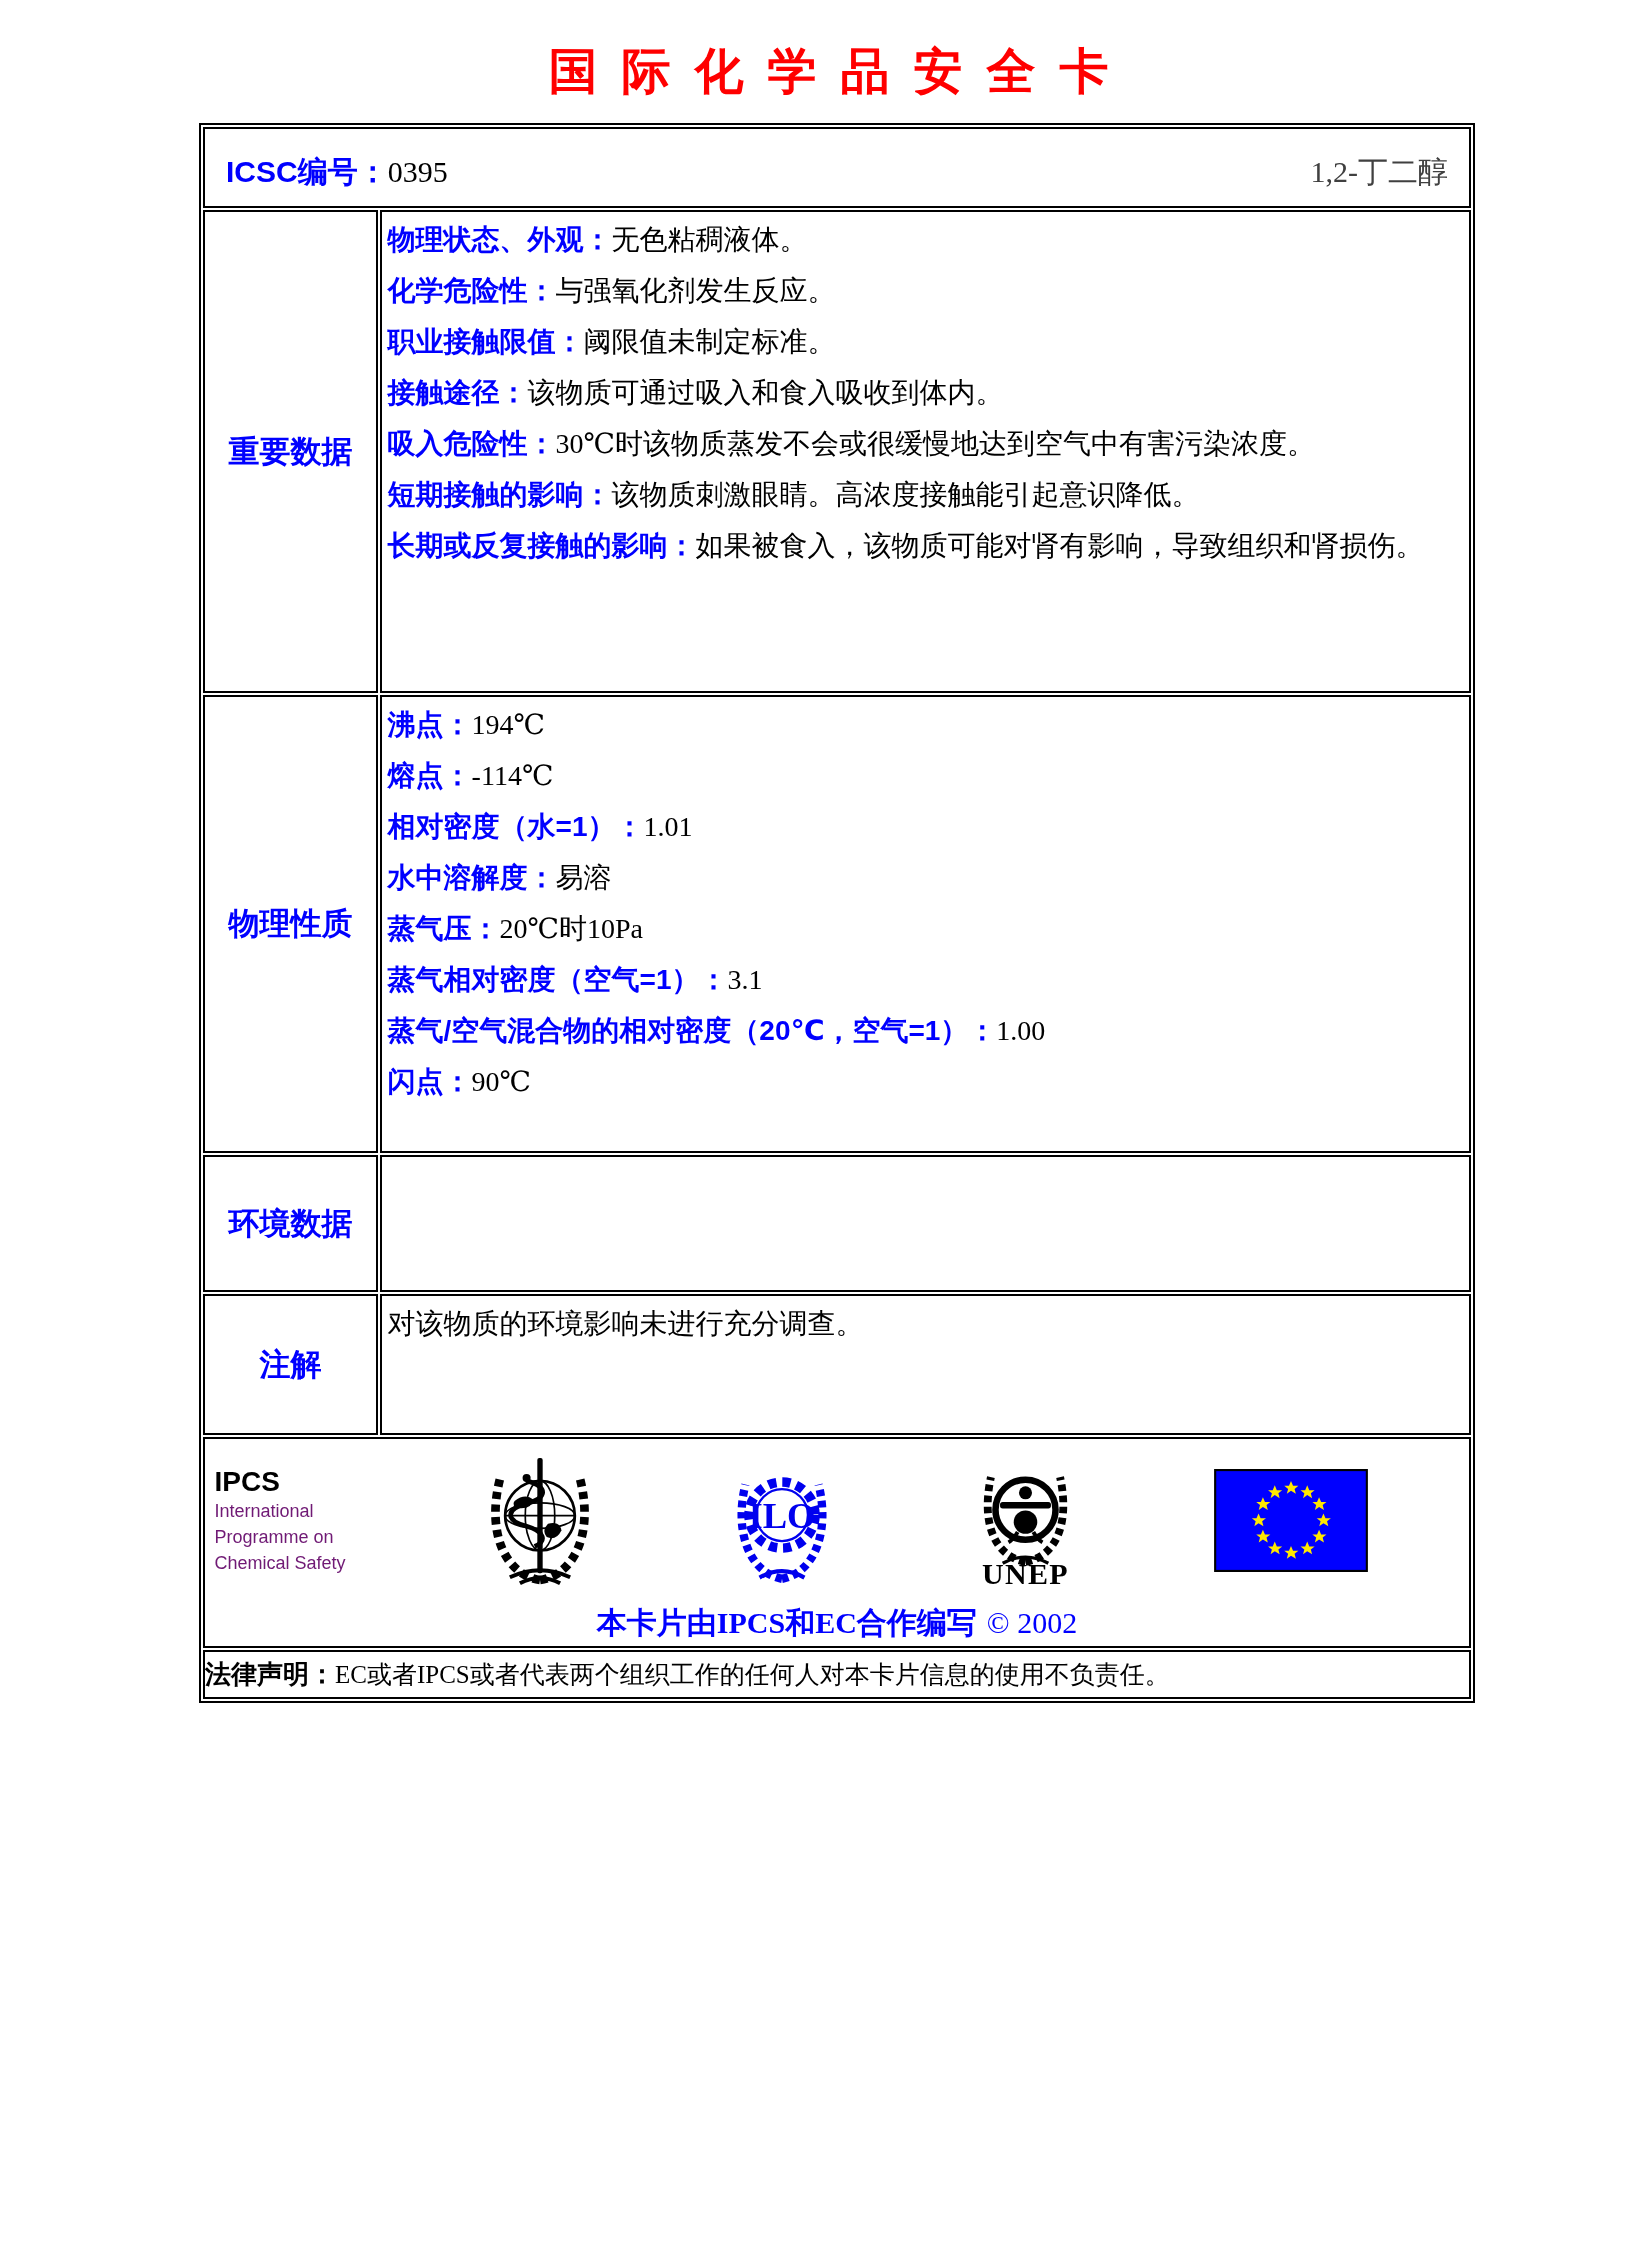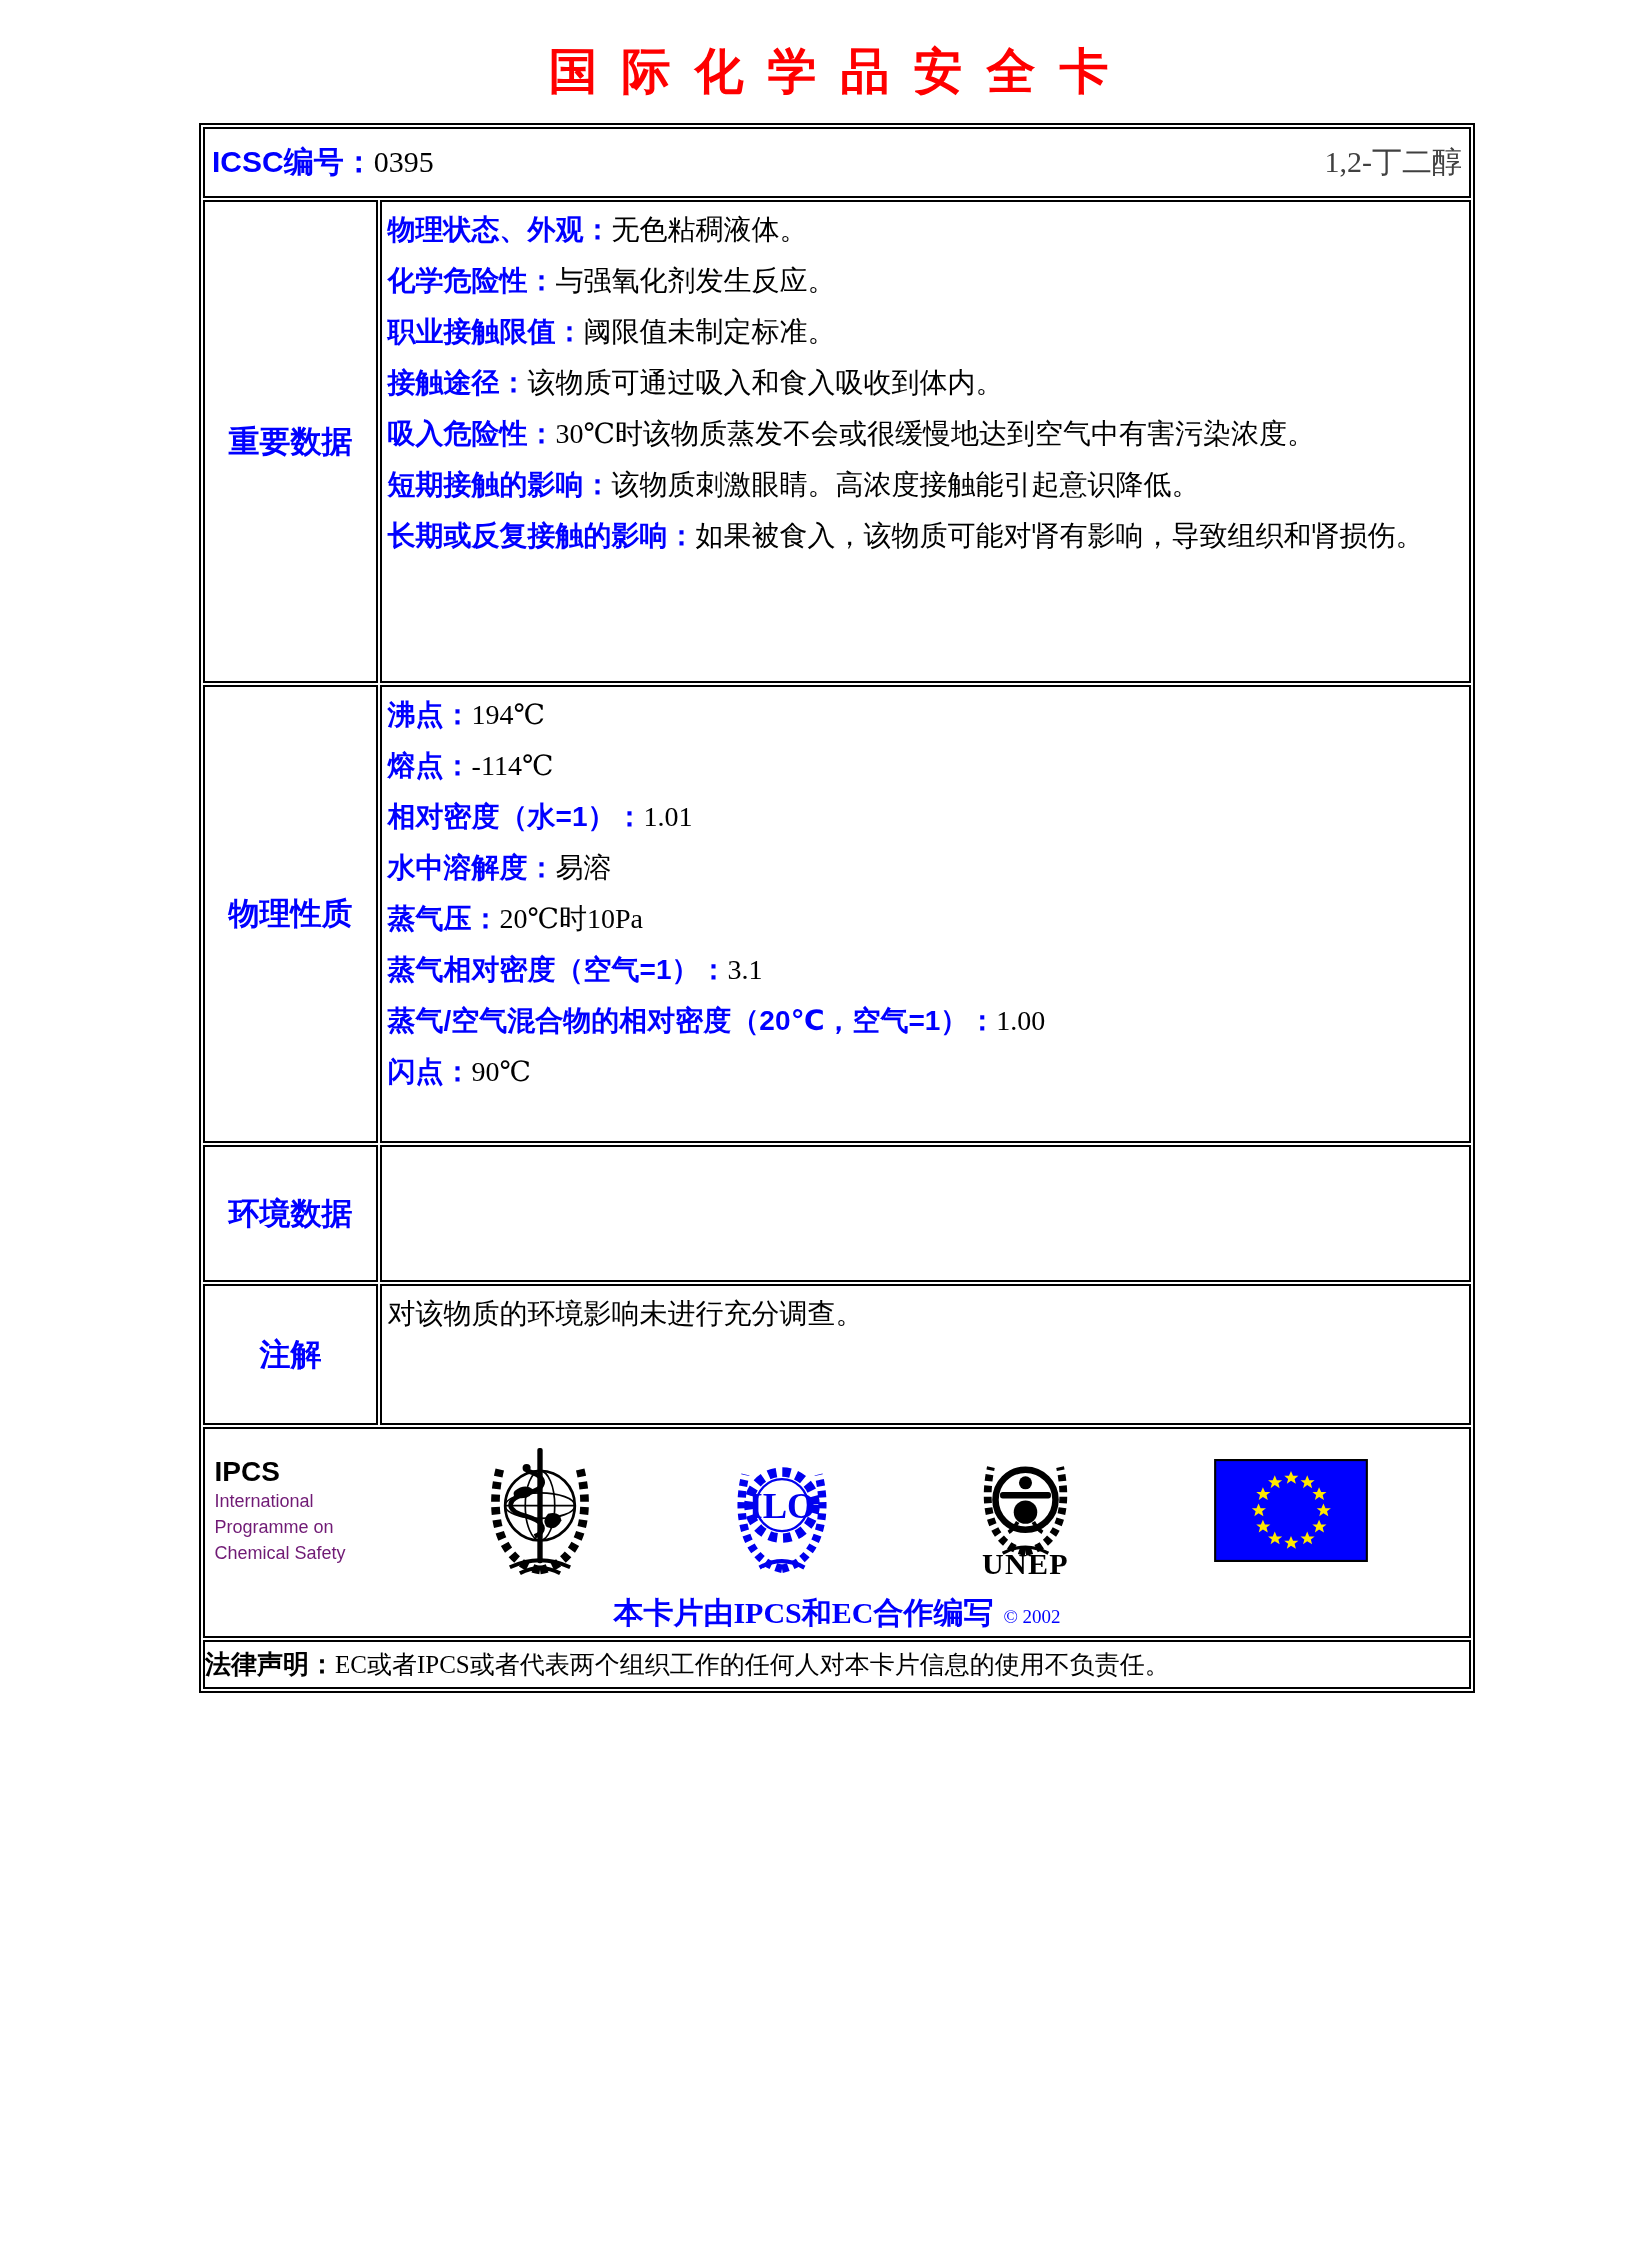--- a/index.html
+++ b/index.html
@@ -38,22 +38,23 @@
     table-layout: fixed;
     background: #fff;
   }
   td.cell { border: 2.1px solid #000; background: #fff; overflow: hidden; }
 
   col.c-label { width: 175px; }
 
   
   .hdr {
     display: flex; justify-content: space-between; align-items: center;
-    height: 65px; padding: 0 6px;
+    height: 65px; padding: 0 20px;
     font-size: 30px;
+    margin-top: 10px;
   }
   .hdr .k {
     color: #0000ff; font-weight: bold;
     font-family: "Liberation Sans", "DejaVu Sans", sans-serif;
   }
   .hdr .v { color: #000; }
   .hdr-right { color: #404040; }
 
   
   td.label-cell {
@@ -105,21 +106,21 @@
   .logo.unep { margin-left: 116px; }
   .logo.eu   { margin-left: 120px; }
 
   .caption {
     text-align: center;
     margin-top: 10px;
     font-size: 30px;
     font-weight: bold;
     color: #0000ff;
   }
-  .caption .copy { font-size: 19px; font-weight: normal; margin-left: 10px; }
+  .caption .copy { font-size: 30px; font-weight: normal; margin-left: 10px; }
 
   
   .legal { padding: 0 0; font-size: 25px; }
   .legal .legal-k {
     font-weight: bold; font-size: 26px;
     font-family: "Liberation Sans", "DejaVu Sans", sans-serif;
   }
   .legal .legal-v { color: #000; }
 
   svg text { font-family: "Liberation Serif", "DejaVu Serif", serif; }

